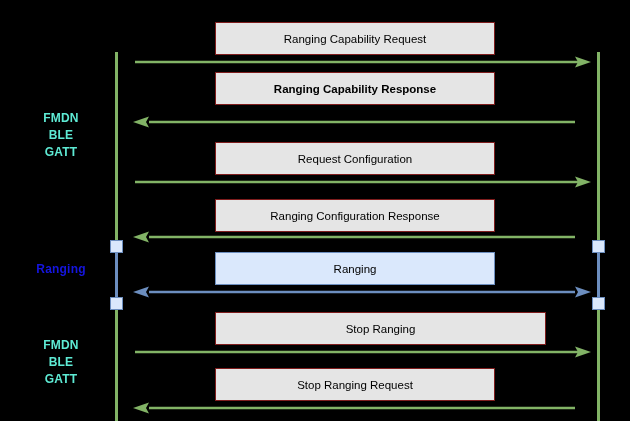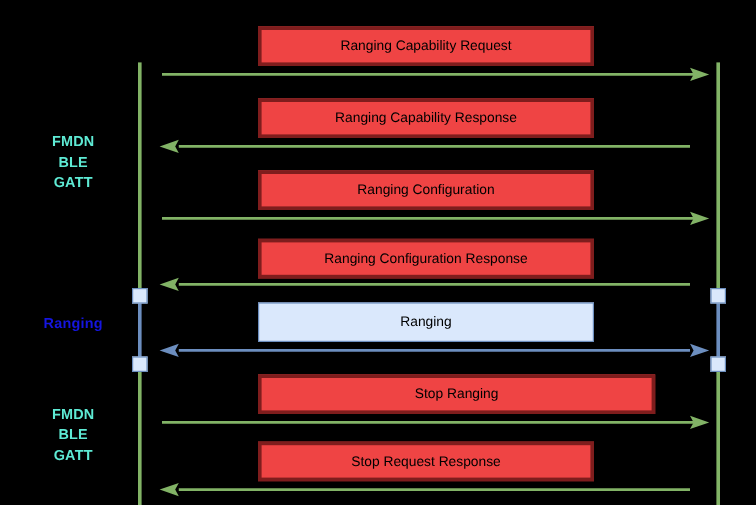--- a/index.html
+++ b/index.html
@@ -54,22 +54,22 @@
     position: absolute;
     box-sizing: border-box;
     display: flex;
     align-items: center;
     justify-content: center;
     font-size: 11.5px;
     color: #000000;
     text-align: center;
   }
   .msg-box.green {
-    background: #ef4444;
-    border: 3px solid #7f1d1d;
+    background: #e5e5e5;
+    border: 1px solid #7f1d1d;
   }
   .msg-box.blue {
     background: #dae8fc;
     border: 1px solid #6c8ebf;
   }
 
   
   .arrow {
     position: absolute;
     height: 12px;
@@ -105,29 +105,29 @@
 GATT</div>
 
   <div class="msg-box green" style="left:215px; top:22px; width:280px; height:33px;">Ranging Capability Request</div>
   <div class="arrow" style="left:135px; top:56px; width:456px;">
     <svg width="456" height="12" viewBox="0 0 456 12">
       <line x1="0" y1="6" x2="446" y2="6" stroke="#82b366" stroke-width="2.4"></line>
       <path d="M456 6 L440 0.5 L443 6 L440 11.5 Z" fill="#82b366"></path>
     </svg>
   </div>
 
-  <div class="msg-box green" style="left:215px; top:82px; width:280px; height:33px;">Ranging Capability Response</div>
+  <div class="msg-box green" style="left:215px; top:72px; width:280px; height:33px;font-weight:bold;">Ranging Capability Response</div>
   <div class="arrow" style="left:133px; top:116px; width:442px;">
     <svg width="442" height="12" viewBox="0 0 442 12">
       <line x1="16" y1="6" x2="442" y2="6" stroke="#82b366" stroke-width="2.4"></line>
       <path d="M0 6 L16 0.5 L13 6 L16 11.5 Z" fill="#82b366"></path>
     </svg>
   </div>
 
-  <div class="msg-box green" style="left:215px; top:142px; width:280px; height:33px;">Ranging Configuration</div>
+  <div class="msg-box green" style="left:215px; top:142px; width:280px; height:33px;">Request Configuration</div>
   <div class="arrow" style="left:135px; top:176px; width:456px;">
     <svg width="456" height="12" viewBox="0 0 456 12">
       <line x1="0" y1="6" x2="446" y2="6" stroke="#82b366" stroke-width="2.4"></line>
       <path d="M456 6 L440 0.5 L443 6 L440 11.5 Z" fill="#82b366"></path>
     </svg>
   </div>
 
   <div class="msg-box green" style="left:215px; top:199px; width:280px; height:33px;">Ranging Configuration Response</div>
   <div class="arrow" style="left:133px; top:231px; width:442px;">
     <svg width="442" height="12" viewBox="0 0 442 12">
@@ -146,21 +146,21 @@
   </div>
 
   <div class="msg-box green" style="left:215px; top:312px; width:331px; height:33px;">Stop Ranging</div>
   <div class="arrow" style="left:135px; top:346px; width:456px;">
     <svg width="456" height="12" viewBox="0 0 456 12">
       <line x1="0" y1="6" x2="446" y2="6" stroke="#82b366" stroke-width="2.4"></line>
       <path d="M456 6 L440 0.5 L443 6 L440 11.5 Z" fill="#82b366"></path>
     </svg>
   </div>
 
-  <div class="msg-box green" style="left:215px; top:368px; width:280px; height:33px;">Stop Request Response</div>
+  <div class="msg-box green" style="left:215px; top:368px; width:280px; height:33px;">Stop Ranging Request</div>
   <div class="arrow" style="left:133px; top:402px; width:442px;">
     <svg width="442" height="12" viewBox="0 0 442 12">
       <line x1="16" y1="6" x2="442" y2="6" stroke="#82b366" stroke-width="2.4"></line>
       <path d="M0 6 L16 0.5 L13 6 L16 11.5 Z" fill="#82b366"></path>
     </svg>
   </div>
 
 </div>
 
 </body></html>

